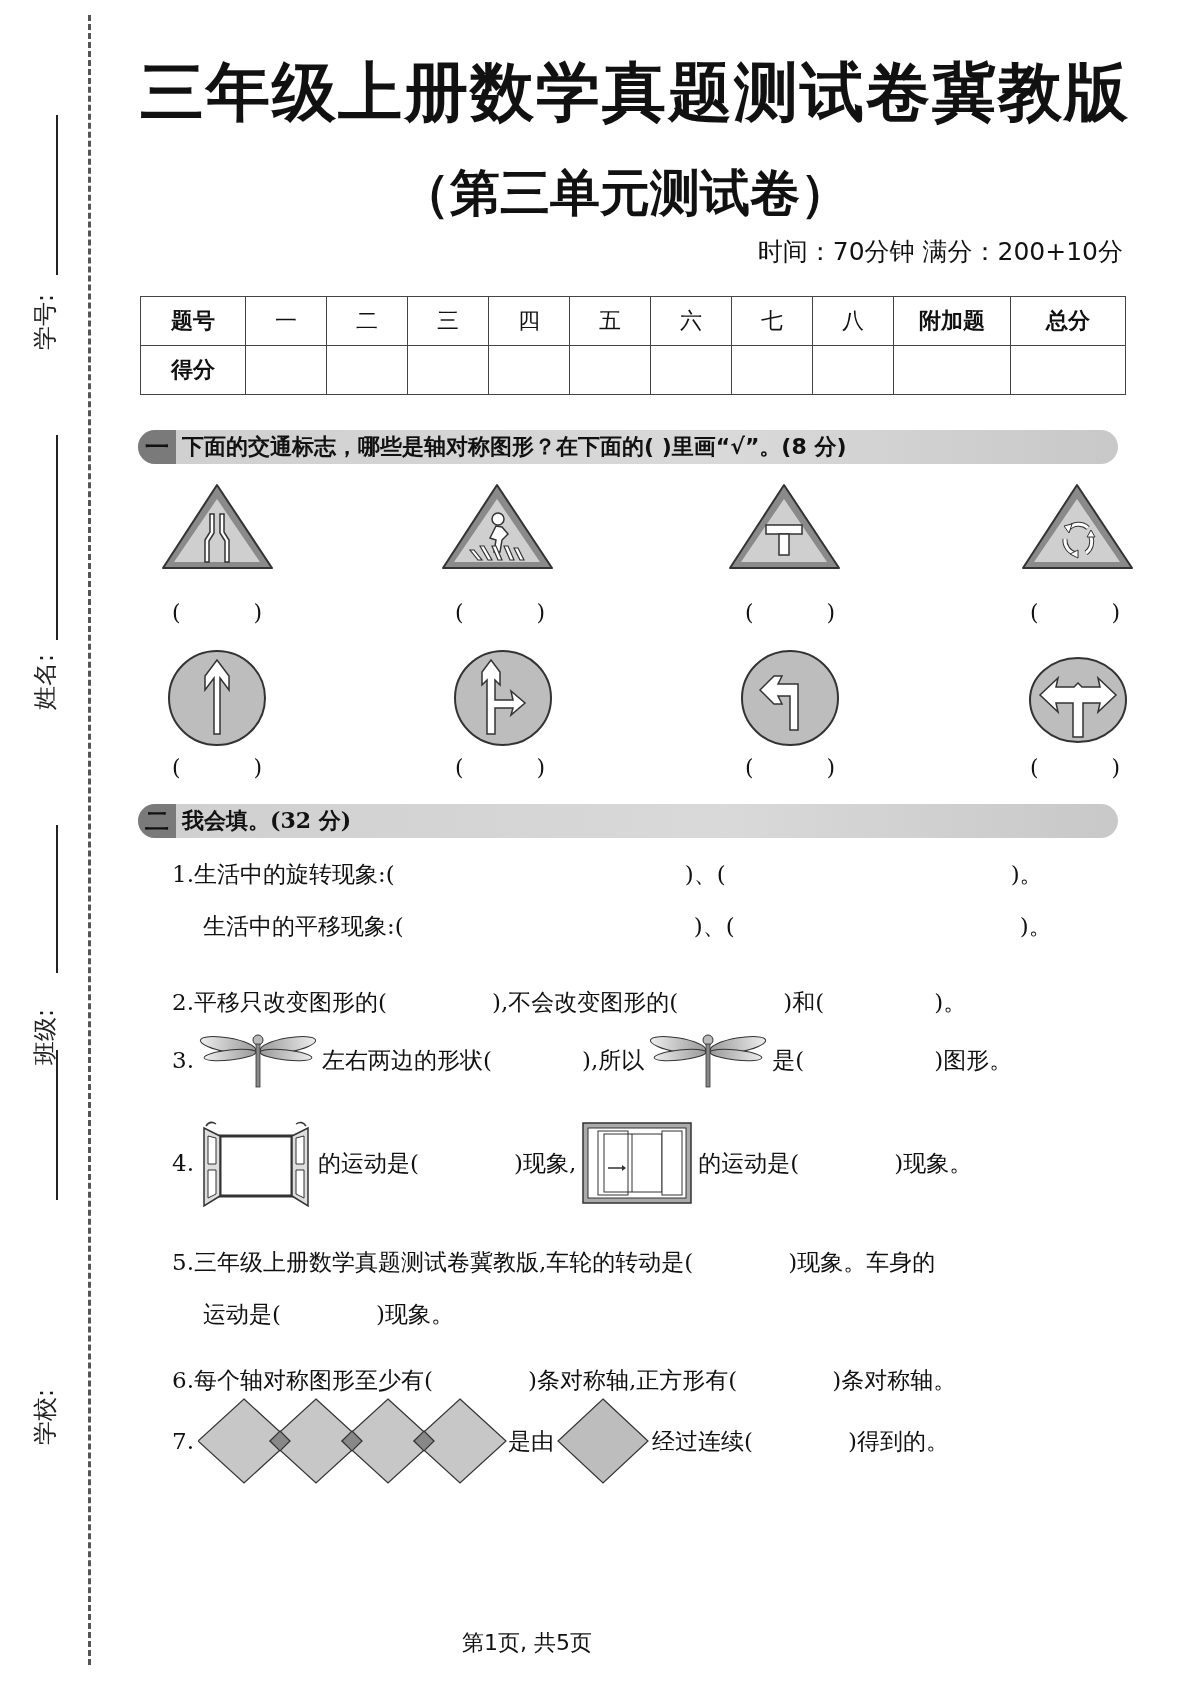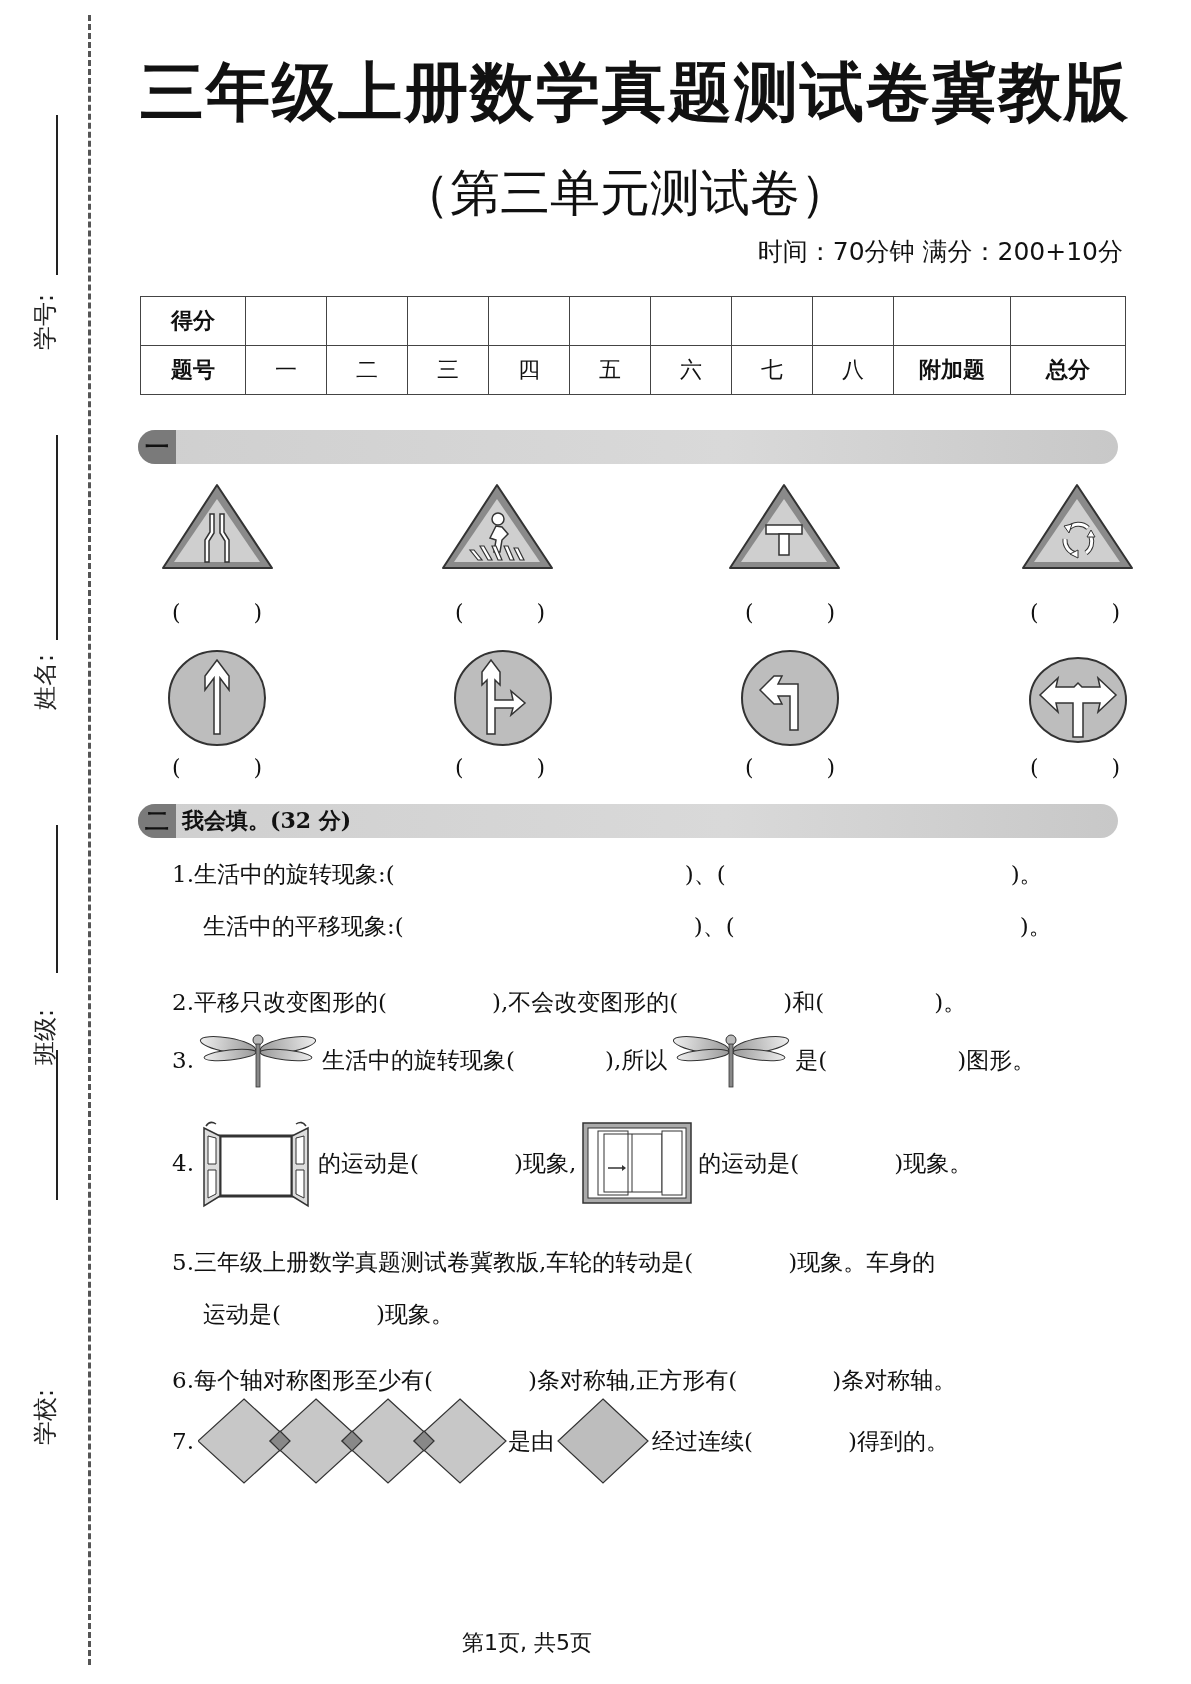--- a/index.html
+++ b/index.html
@@ -22,21 +22,21 @@
     white-space: nowrap; text-align: center;
   }
 
   
   .title-main {
     position: absolute; left: 120px; width: 1010px; top: 52px; text-align: right;
     font-size: 64px; font-weight: bold; letter-spacing: 2px; line-height: 80px;
   }
   .title-sub {
     position: absolute; left: 120px; width: 1010px; top: 158px; text-align: center;
-    font-size: 50px; font-weight: normal; line-height: 70px;
+    font-size: 50px; font-weight: bold; line-height: 70px;
   }
   .time-info {
     position: absolute; right: 68px; top: 236px; font-size: 25px; line-height: 32px;
   }
 
   
   table.score {
     position: absolute; left: 140px; top: 296px;
     border-collapse: collapse; font-size: 22px;
   }
@@ -96,50 +96,51 @@
 <div class="margin-line" style="top:1050px;height:150px;"></div>
 <div class="margin-label" style="top:1415px;">学校:</div>
 
 <div class="title-main">三年级上册数学真题测试卷冀教版</div>
 <div class="title-sub">（第三单元测试卷）</div>
 <div class="time-info">时间：70分钟  满分：200+10分</div>
 
 <table class="score">
   <tbody>
       <tr>
-    <td style="font-weight:bold;">得分</td>
-    <td></td>
-    <td></td>
-    <td></td>
-    <td></td>
-    <td></td>
-    <td></td>
-    <td></td>
-    <td></td>
-    <td></td>
-    <td></td>
-  </tr>
-  <tr>
     <td style="width:104px;font-weight:bold;">题号</td>
     <td style="width:80px;">一</td>
     <td style="width:80px;">二</td>
     <td style="width:80px;">三</td>
     <td style="width:80px;">四</td>
     <td style="width:80px;">五</td>
     <td style="width:80px;">六</td>
     <td style="width:80px;">七</td>
     <td style="width:80px;">八</td>
     <td style="width:116px;font-weight:bold;">附加题</td>
     <td style="width:114px;font-weight:bold;">总分</td>
   </tr>
+  <tr>
+    <td style="font-weight:bold;">得分</td>
+    <td></td>
+    <td></td>
+    <td></td>
+    <td></td>
+    <td></td>
+    <td></td>
+    <td></td>
+    <td></td>
+    <td></td>
+    <td></td>
+  </tr>
 </tbody>
   </table>
 
 <div class="sec-head" style="top:430px;">
   <span class="sec-num">一</span>
+  <span>下面的交通标志，哪些是轴对称图形？在下面的(        )里画“√”。(8 分)</span>
 </div>
 
 <svg class="sign" style="left:160px;top:482px;" width="115" height="90" viewBox="0 0 115 90">
   <polygon points="57,3 112,86 3,86" fill="#8a8a8a" stroke="#333" stroke-width="2" stroke-linejoin="round"></polygon>
   <polygon points="57,17 100,80 14,80" fill="#cfcfcf"></polygon>
   <path d="M45,80 V58 L50,50 V32 H54 V51 L49,59 V80 Z" fill="#fff" stroke="#333" stroke-width="1.5"></path>
   <path d="M69,80 V58 L64,50 V32 H60 V51 L65,59 V80 Z" fill="#fff" stroke="#333" stroke-width="1.5"></path>
 </svg>
 
 <svg class="sign" style="left:440px;top:482px;" width="115" height="90" viewBox="0 0 115 90">
@@ -265,21 +266,21 @@
           <stop offset="1" stop-color="#999"></stop>
         </linearGradient>
       </defs>
     <ellipse cx="30" cy="13" rx="28" ry="7" fill="url(#wg)" stroke="#333" stroke-width="1" transform="rotate(10 30 13)"></ellipse>
     <ellipse cx="32" cy="23" rx="26" ry="5" fill="url(#wg)" stroke="#333" stroke-width="1" transform="rotate(-6 32 23)"></ellipse>
     <ellipse cx="90" cy="13" rx="28" ry="7" fill="url(#wg2)" stroke="#333" stroke-width="1" transform="rotate(-10 90 13)"></ellipse>
     <ellipse cx="88" cy="23" rx="26" ry="5" fill="url(#wg2)" stroke="#333" stroke-width="1" transform="rotate(6 88 23)"></ellipse>
     <circle cx="60" cy="8" r="5" fill="#bbb" stroke="#333" stroke-width="1"></circle>
     <rect x="58" y="12" width="4" height="43" fill="#888" stroke="#333" stroke-width="0.8"></rect>
   </svg>
-  <span>生活中的旋转现象(</span>
+  <span>左右两边的形状(</span>
     <span class="blank" style="width:90px;"></span>
     <span>),所以</span>
   <svg width="120" height="56" viewBox="0 0 120 56" style="margin:0 4px;">
     <ellipse cx="30" cy="13" rx="28" ry="7" fill="url(#wg)" stroke="#333" stroke-width="1" transform="rotate(10 30 13)"></ellipse>
     <ellipse cx="32" cy="23" rx="26" ry="5" fill="url(#wg)" stroke="#333" stroke-width="1" transform="rotate(-6 32 23)"></ellipse>
     <ellipse cx="90" cy="13" rx="28" ry="7" fill="url(#wg2)" stroke="#333" stroke-width="1" transform="rotate(-10 90 13)"></ellipse>
     <ellipse cx="88" cy="23" rx="26" ry="5" fill="url(#wg2)" stroke="#333" stroke-width="1" transform="rotate(6 88 23)"></ellipse>
     <circle cx="60" cy="8" r="5" fill="#bbb" stroke="#333" stroke-width="1"></circle>
     <rect x="58" y="12" width="4" height="43" fill="#888" stroke="#333" stroke-width="0.8"></rect>
   </svg>

